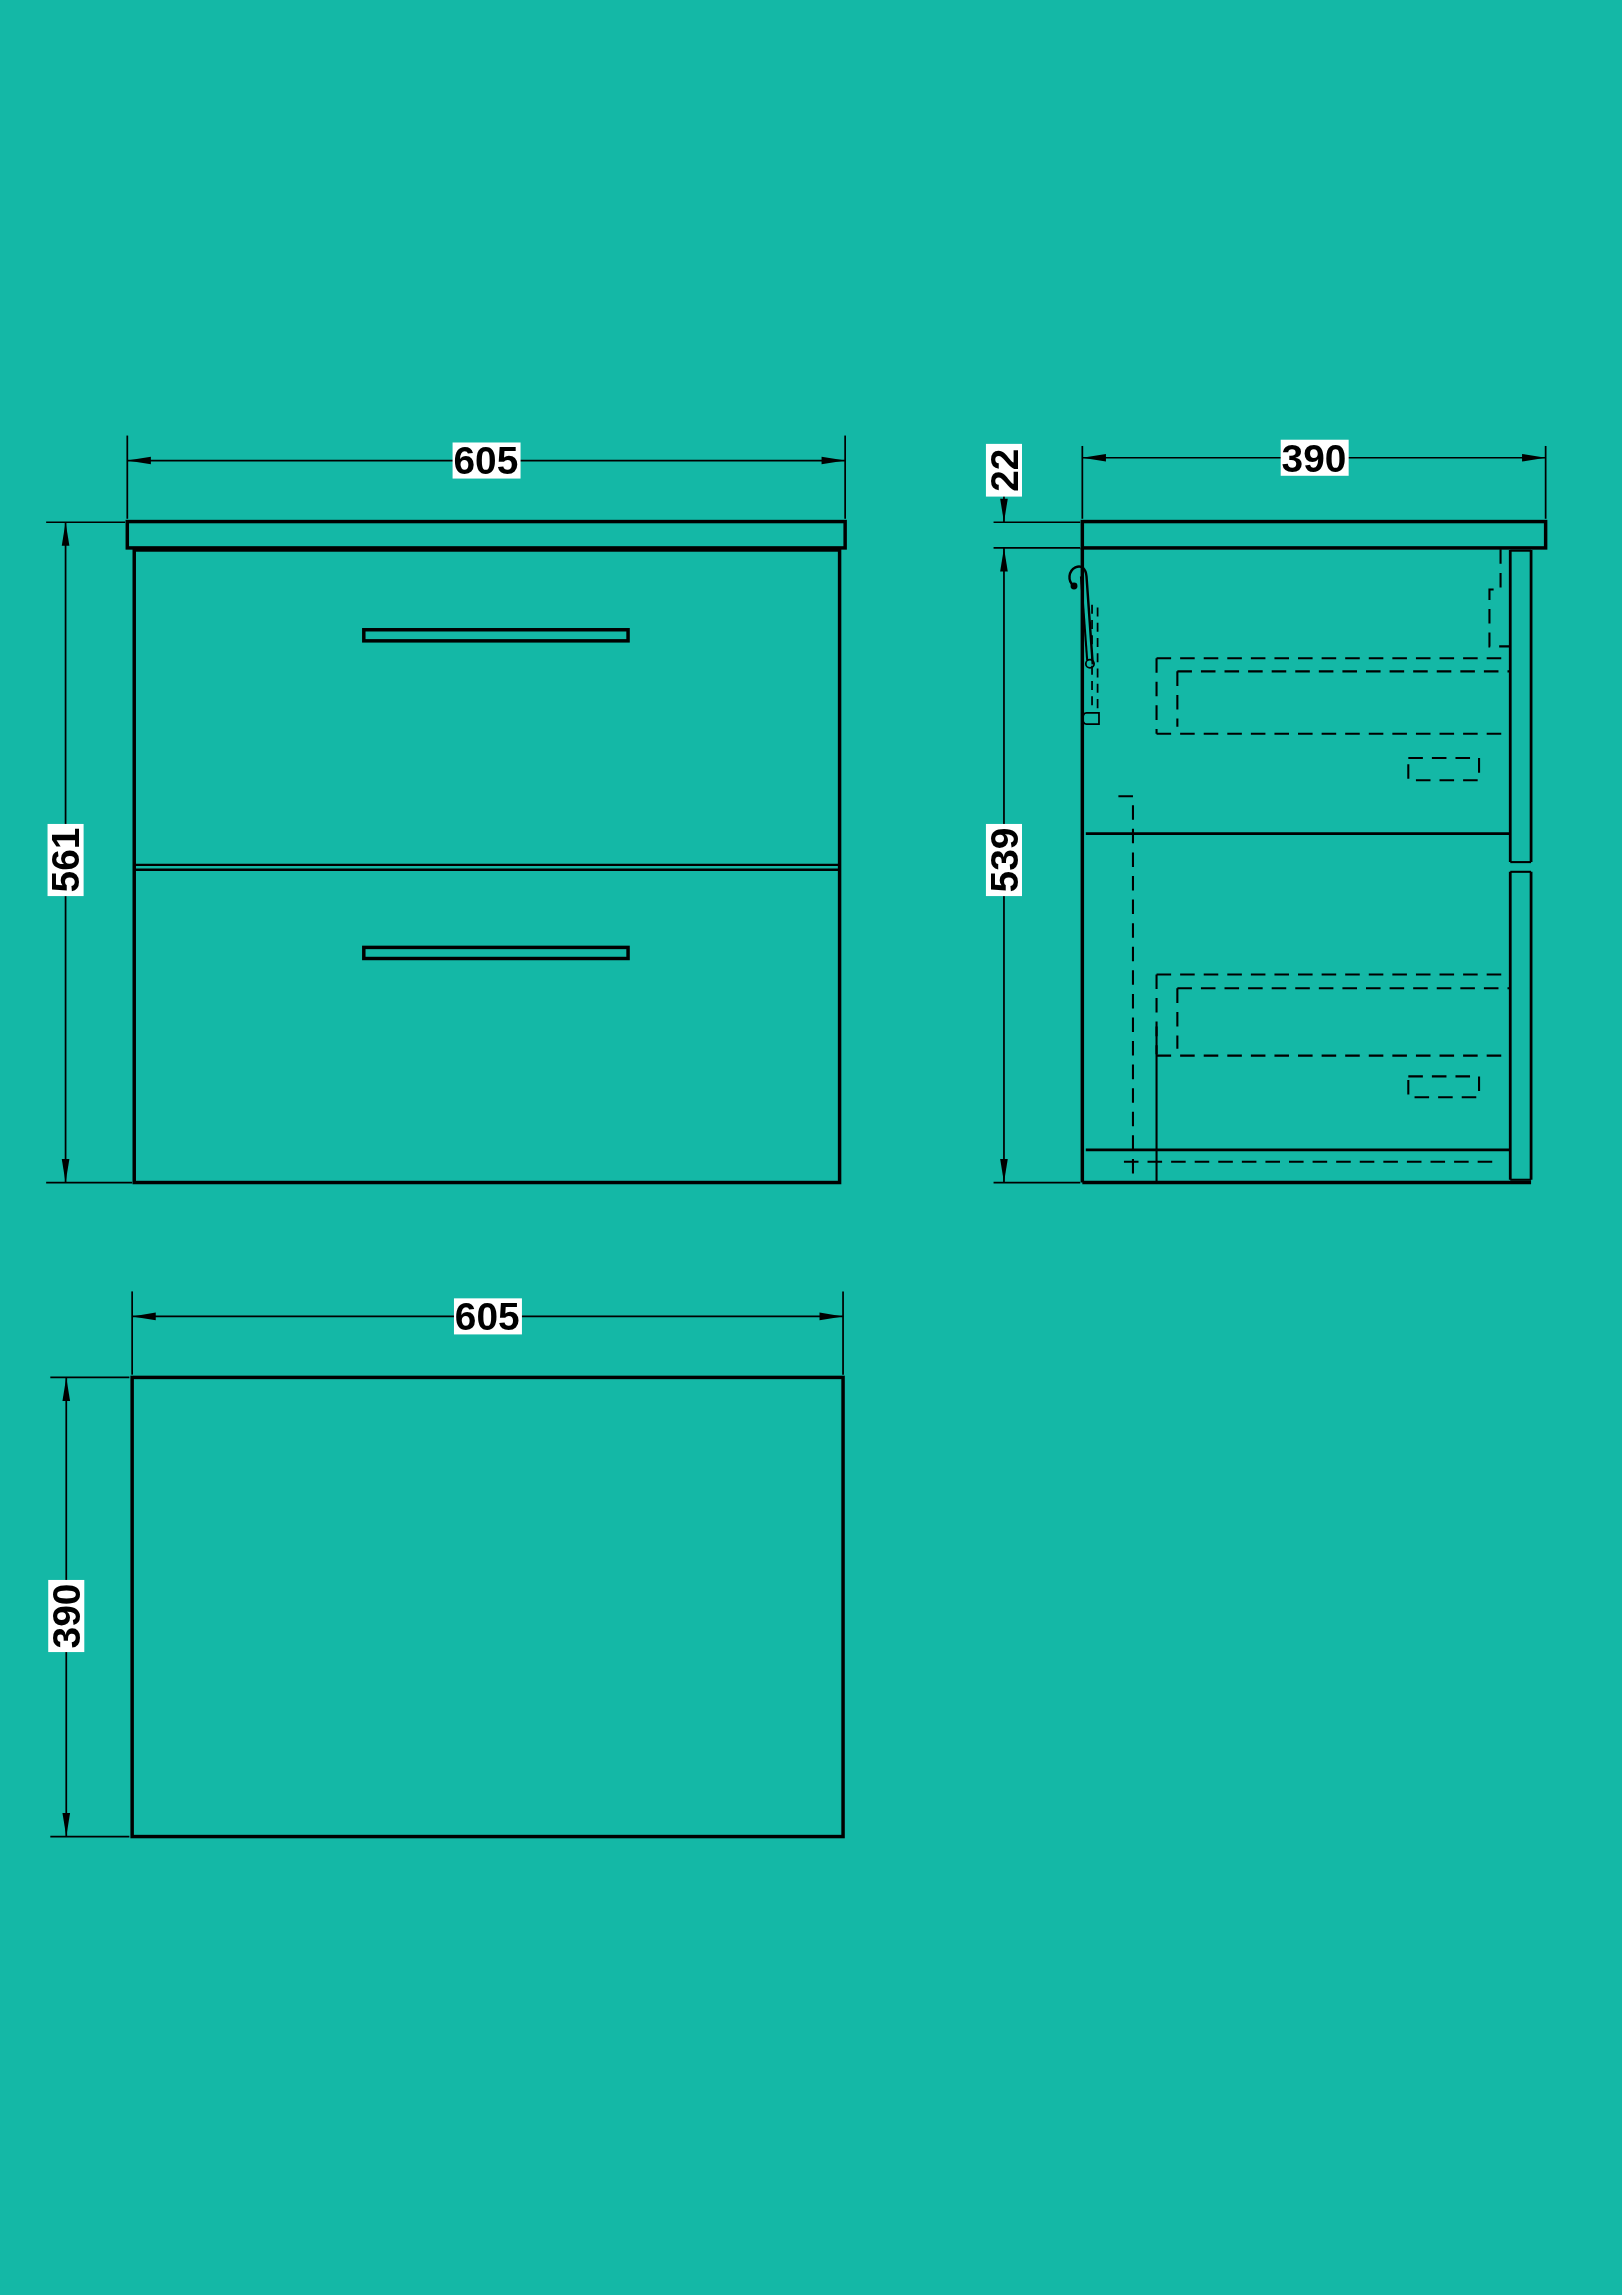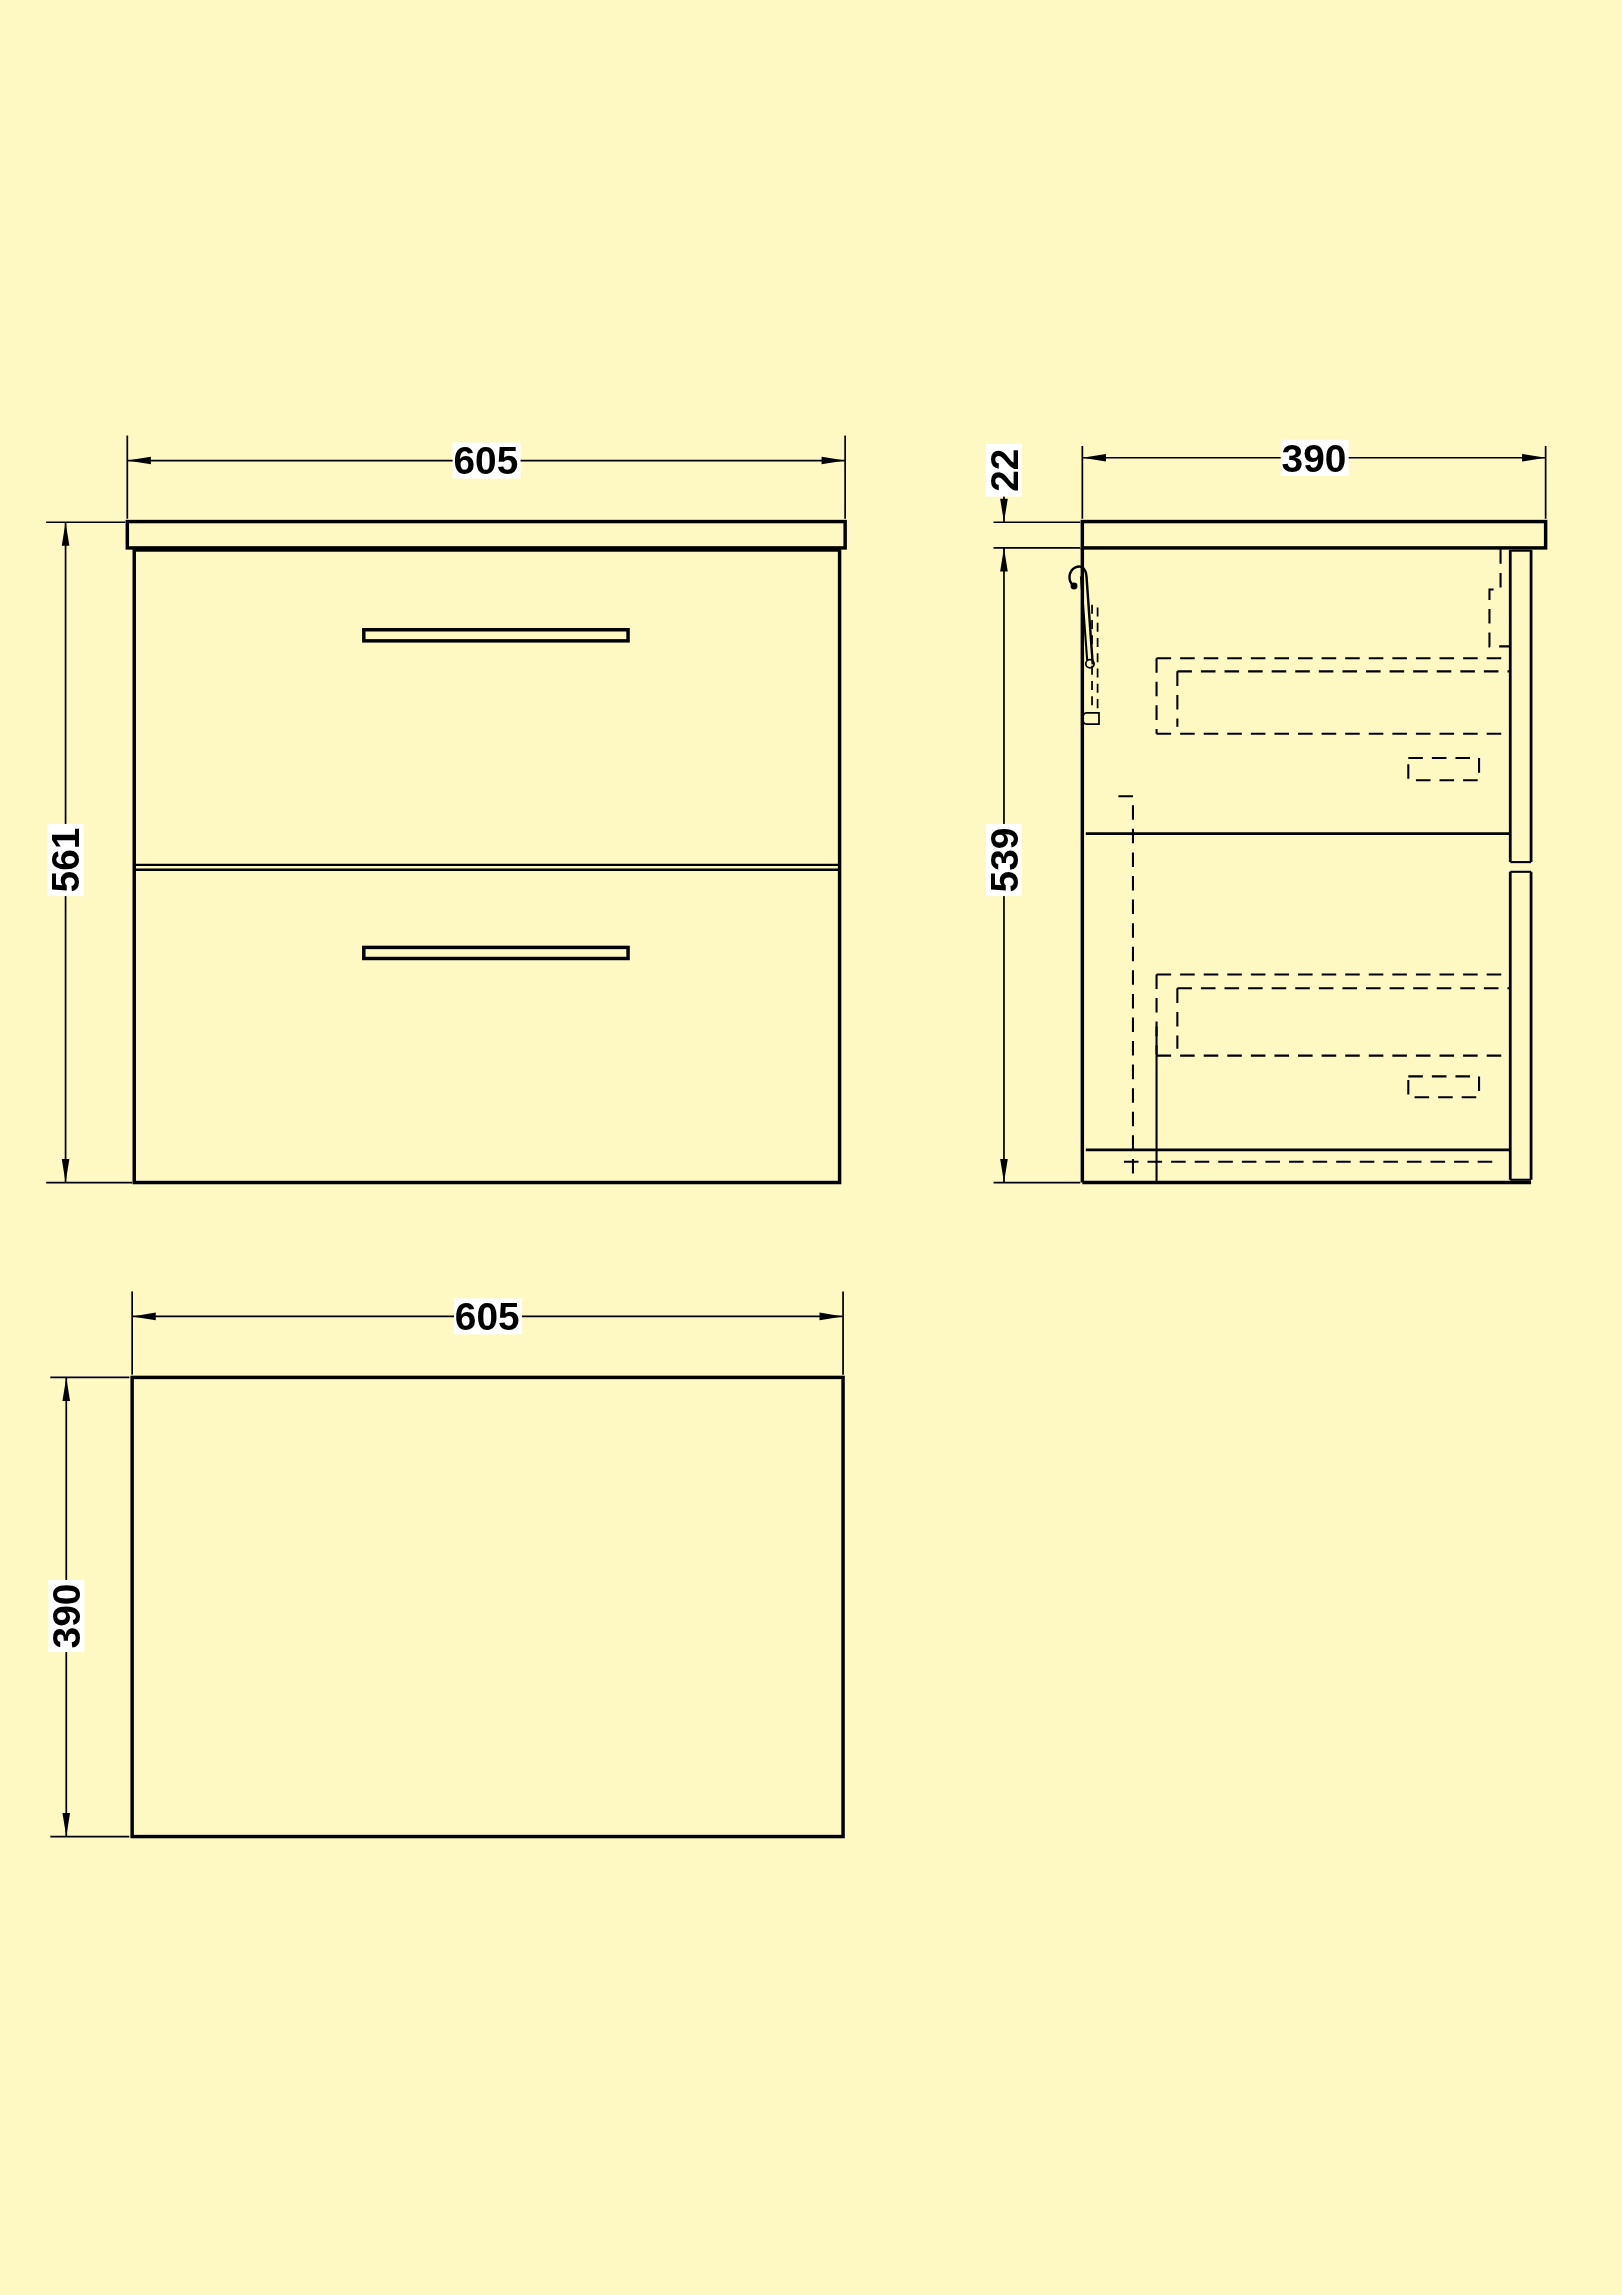--- a/index.html
+++ b/index.html
@@ -1,16 +1,16 @@
 <!DOCTYPE html>
 <html style="font-size:11px"><head>
 <meta charset="utf-8">
 <style>
   html,body{margin:0;padding:0;background:#ffffff;}
-  .page{position:relative;width:1623px;height:2295px;background:#fef9c3;overflow:hidden;
+  .page{position:relative;width:1623px;height:2295px;background:#14b8a6;overflow:hidden;
         font-family:"Liberation Sans",sans-serif;}
   svg{display:block;position:absolute;left:0;top:0;}
   .ln{stroke:#000000;fill:none;stroke-linecap:butt;}
   .w5{stroke-width:5;}
   .w4{stroke-width:4;}
   .w35{stroke-width:3.5;}
   .w3{stroke-width:3;}
   .w25{stroke-width:2.5;}
   .dash{stroke-dasharray:21 13;}
   .dashsm{stroke-dasharray:13 9;}

